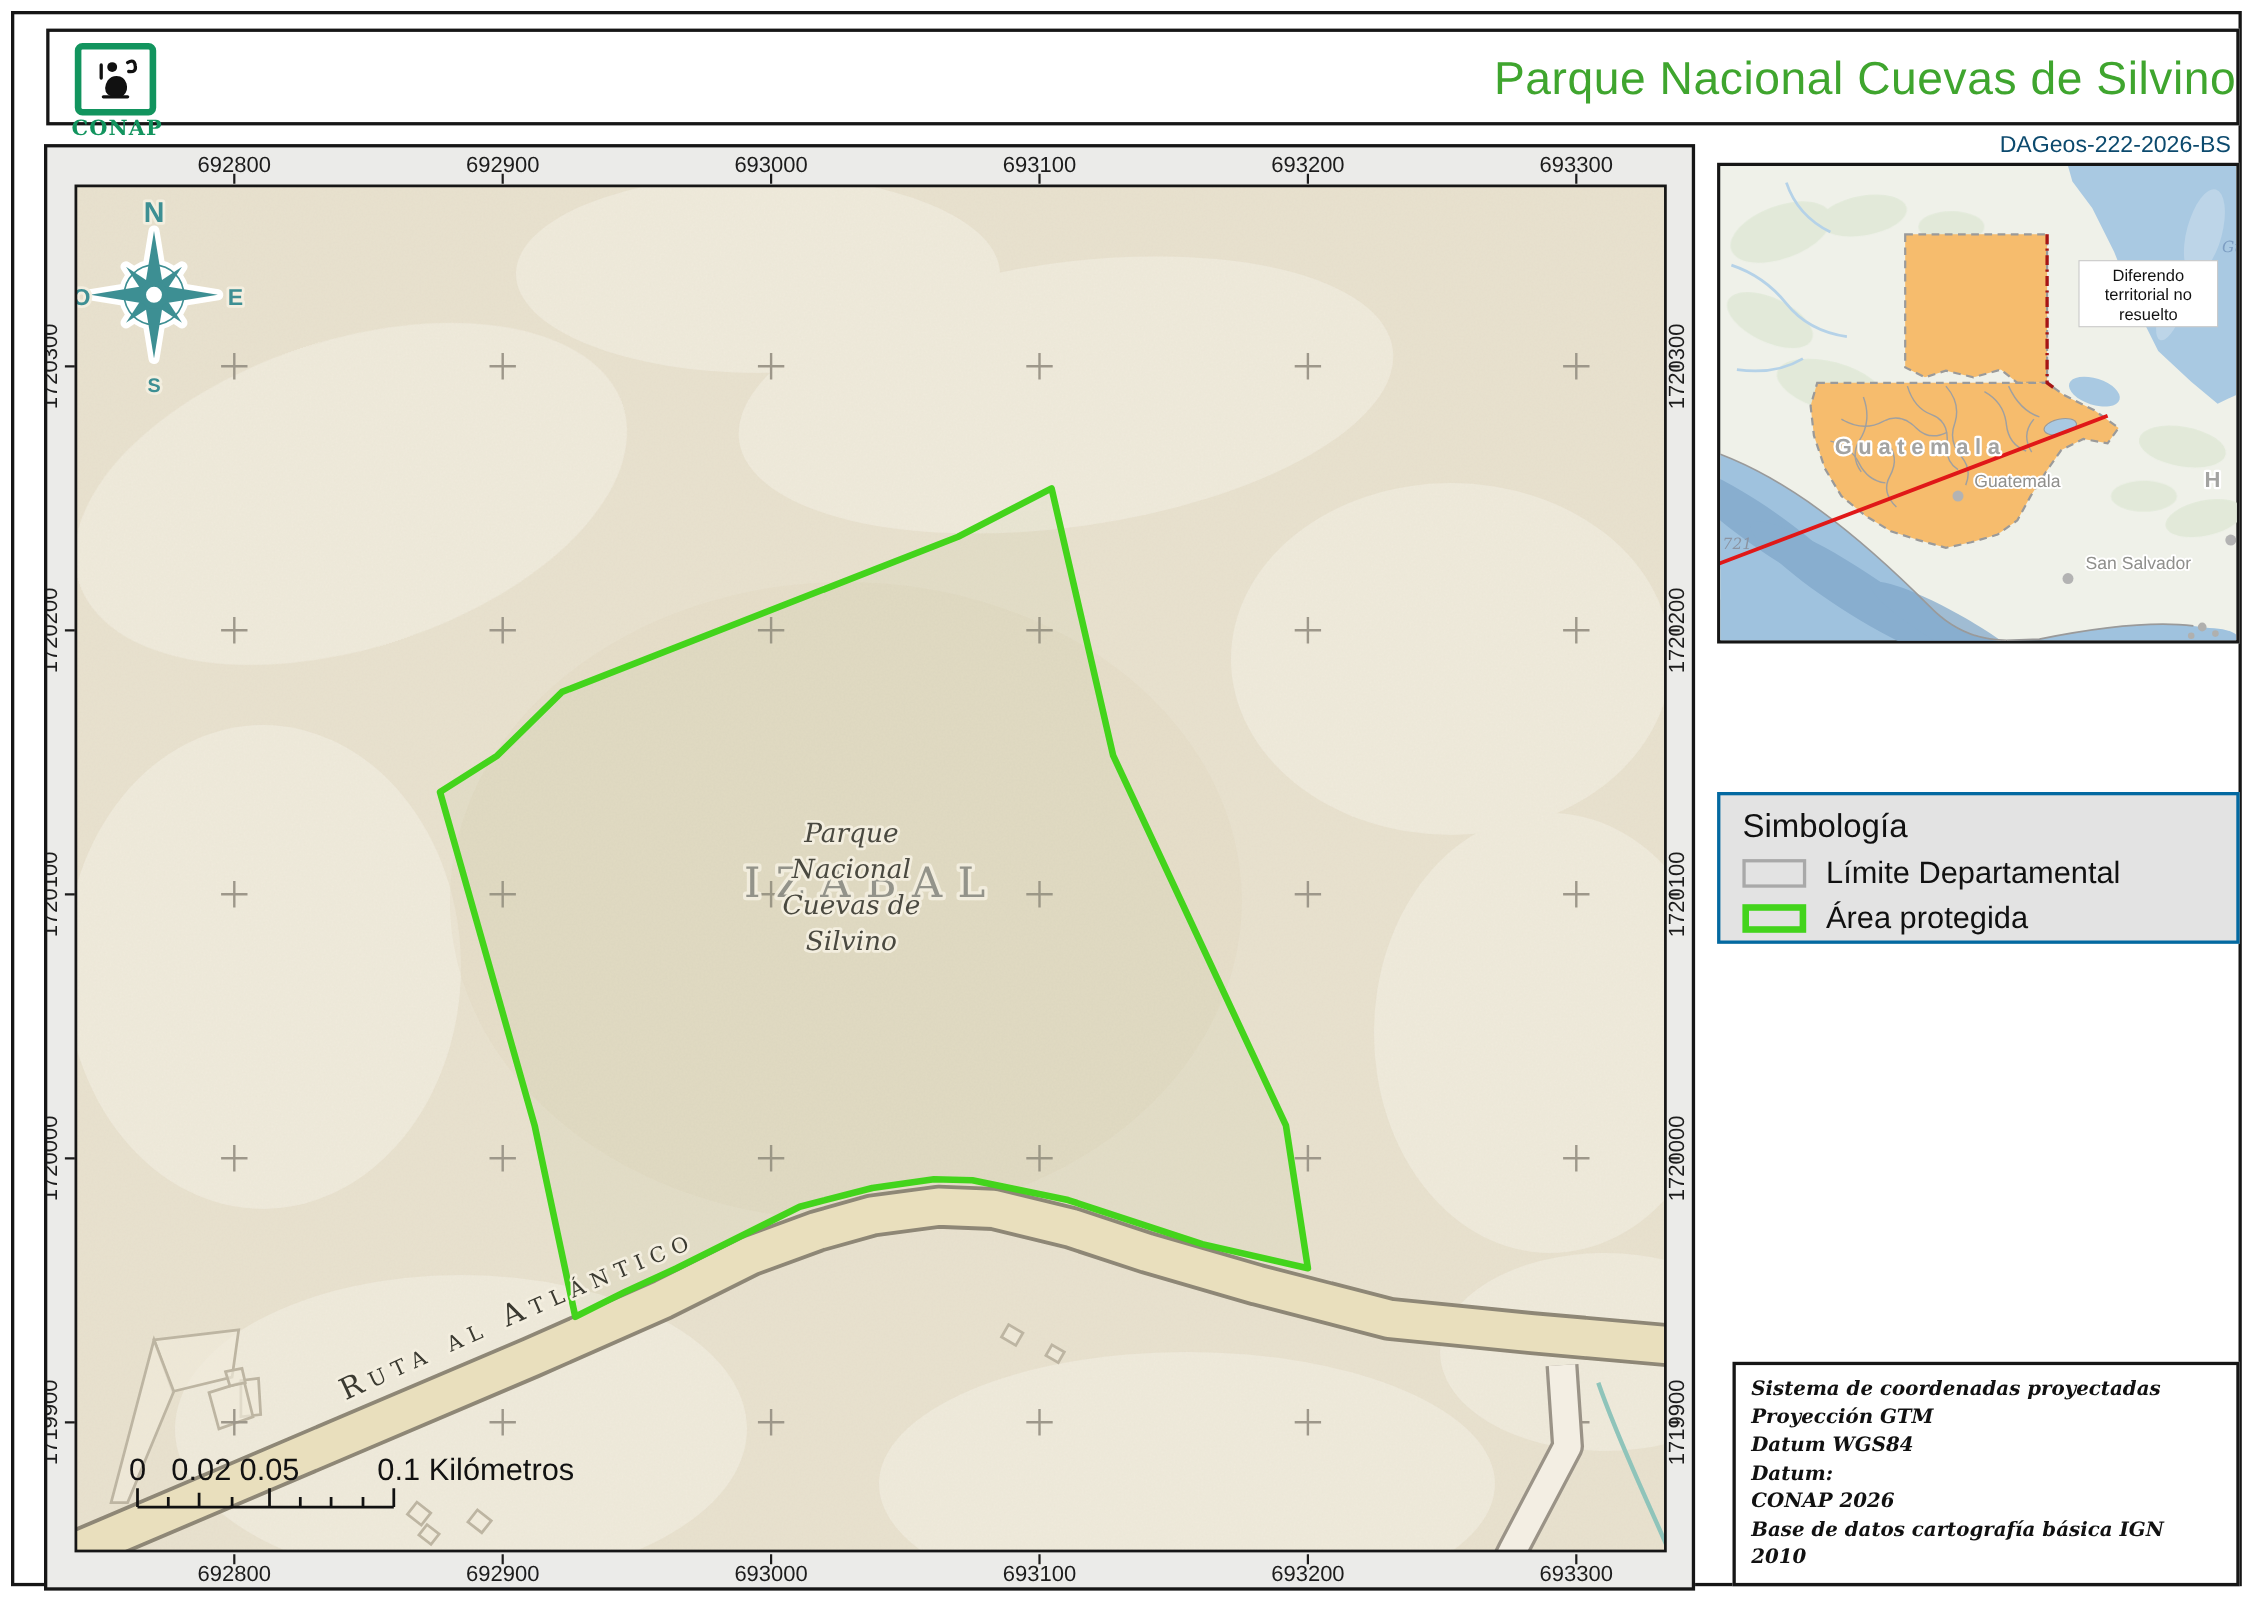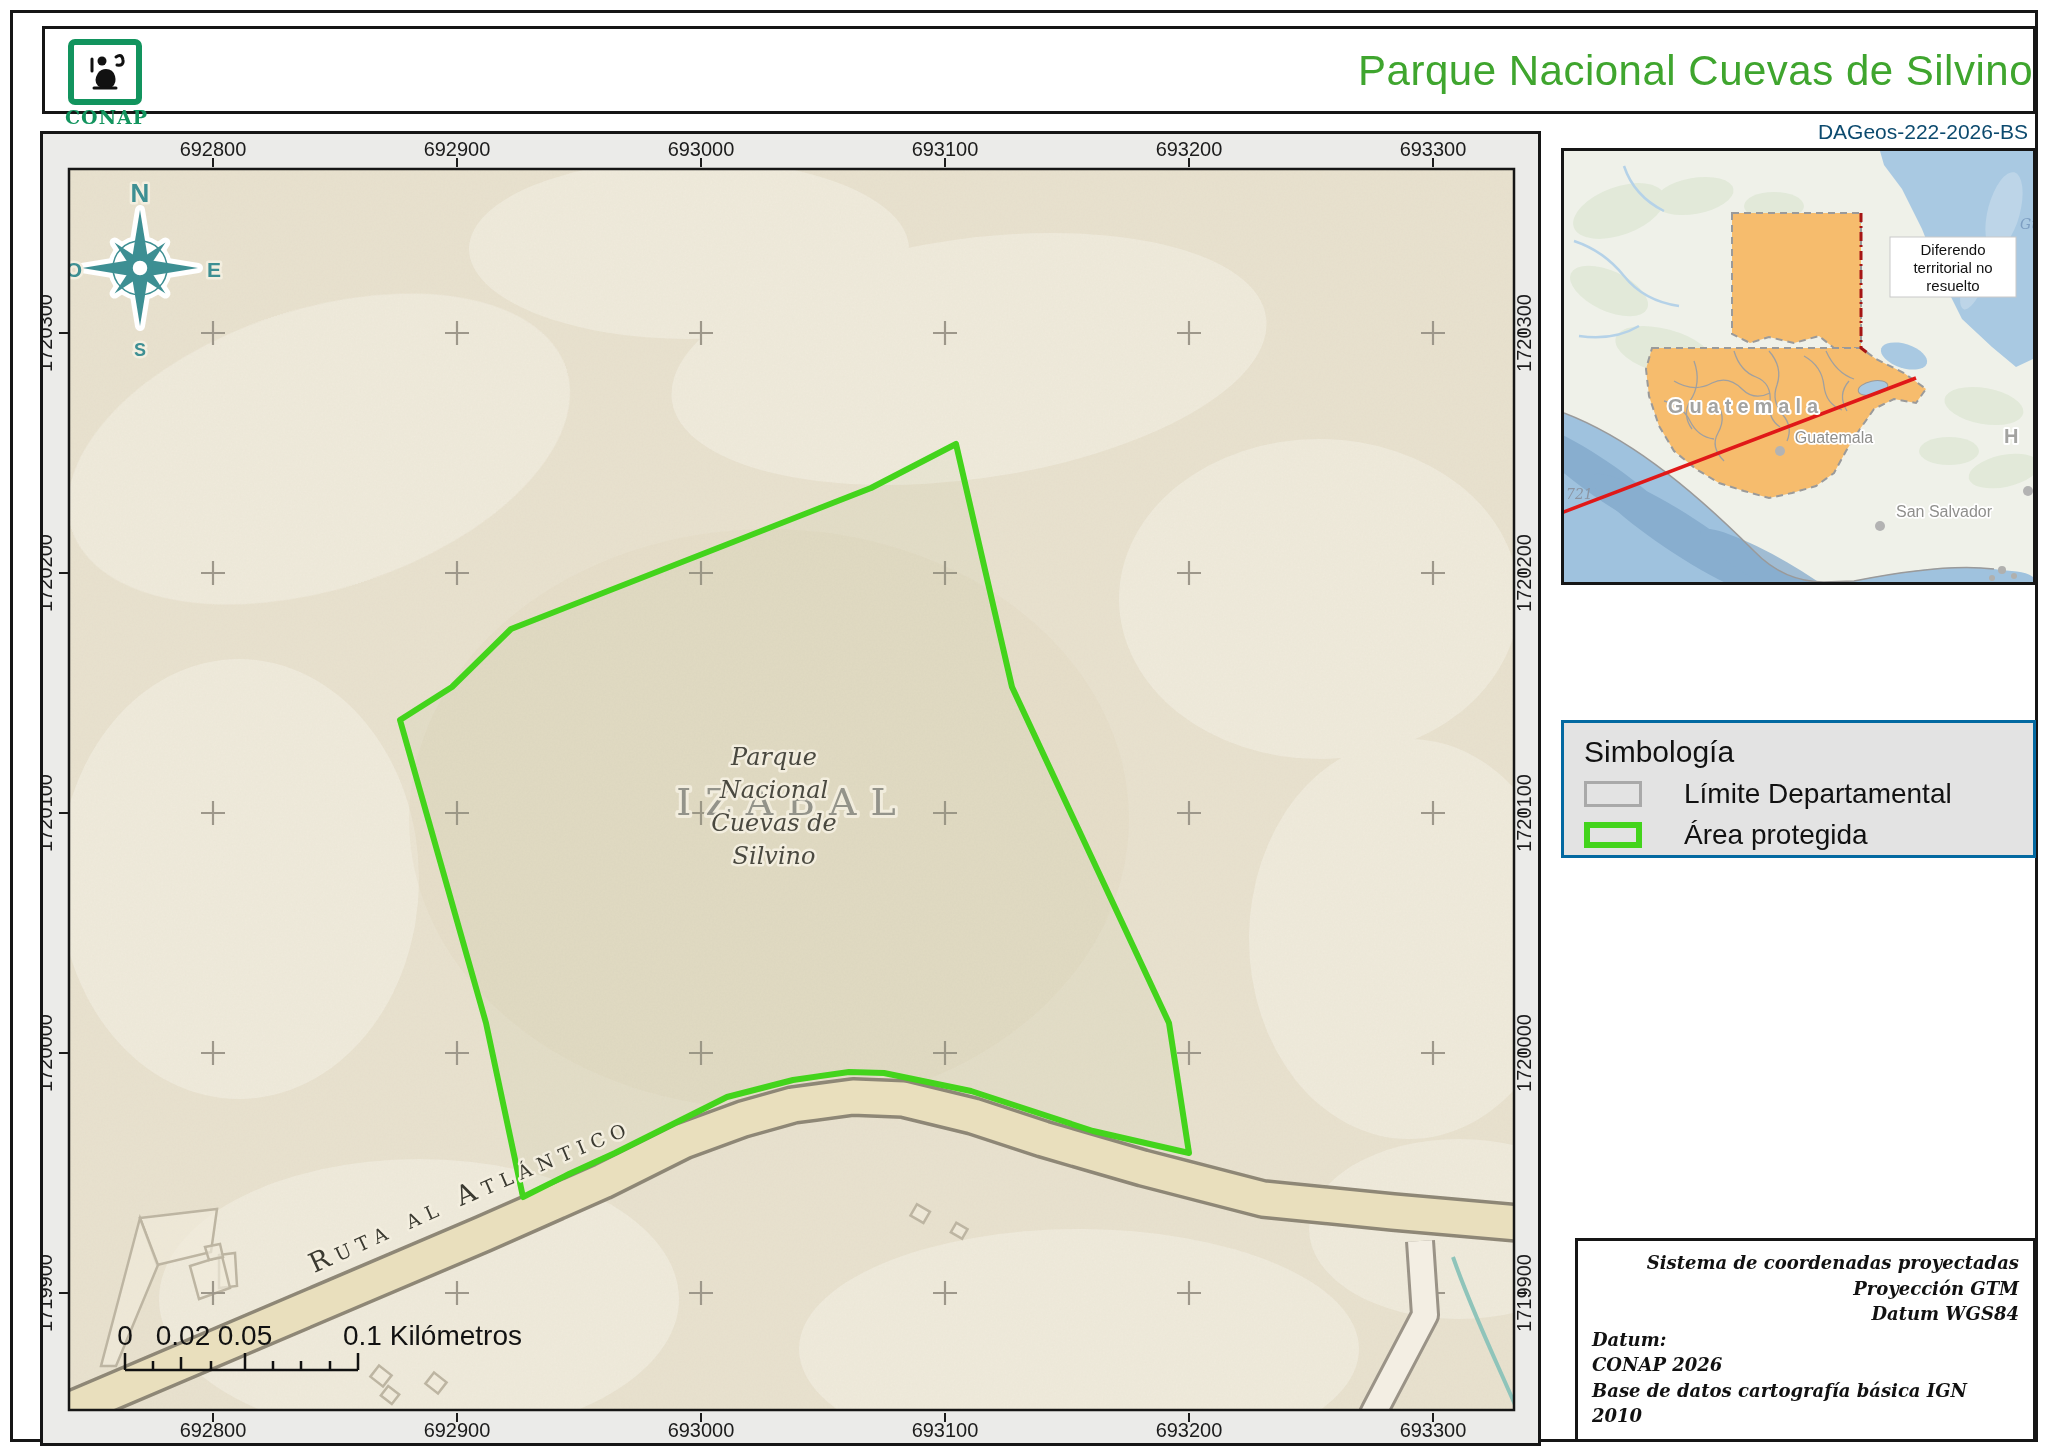--- a/index.html
+++ b/index.html
@@ -27,30 +27,30 @@
   #grid-crosses path{stroke:#9d978a;stroke-width:2.2;fill:none;}
   .bld{stroke:#bdb5a2;stroke-width:2.5;fill:#efe9da;fill-opacity:.7;}
   .halo{paint-order:stroke;stroke:#f3eedf;stroke-linejoin:round;}
   
   #inset{position:absolute;left:1561px;top:148px;width:475px;height:437px;
         border:3px solid #161616;box-sizing:border-box;background:#eff1e9;}
   #legend{position:absolute;left:1561px;top:720px;width:475px;height:138px;
         border:3px solid #0369a1;box-sizing:border-box;background:#e3e3e3;
         padding:12px 0 0 20px;}
   #legend-title{font-size:30px;color:#111;}
-  .legend-row{display:flex;align-items:center;margin-top:9px;gap:24px;}
+  .legend-row{display:flex;align-items:center;margin-top:9px;}
   .swatch{width:58px;height:26px;box-sizing:border-box;margin-right:18px;background:transparent;}
   #swatch-dept{border:3px solid #a9a9a9;}
   #swatch-area{border:6px solid #43d41c;}
   .legend-label{font-size:28px;color:#111;}
   #info-box{position:absolute;left:1575px;top:1238px;width:461px;height:204px;
         border:3px solid #161616;box-sizing:border-box;background:#fff;
         font-family:"DejaVu Serif",serif;font-style:italic;font-weight:bold;
         font-size:18px;color:#111;padding:9px 14px;line-height:1.42;}
-  .info-center{text-align:right;}
+  .info-center{text-align:left;}
   .info-just{text-align:justify;text-align-last:justify;}
   
   .inset-country{font-family:"Liberation Sans",sans-serif;font-weight:bold;fill:#a3a3a1;letter-spacing:6px;}
   .inset-city{font-family:"Liberation Sans",sans-serif;fill:#8f8f8c;}
   .inset-blue{font-family:"DejaVu Serif",serif;font-style:italic;fill:#7d9ec2;}
   .ihalo{paint-order:stroke;stroke:#ffffff;stroke-linejoin:round;}
 </style>
 </head>
 <body>
 

